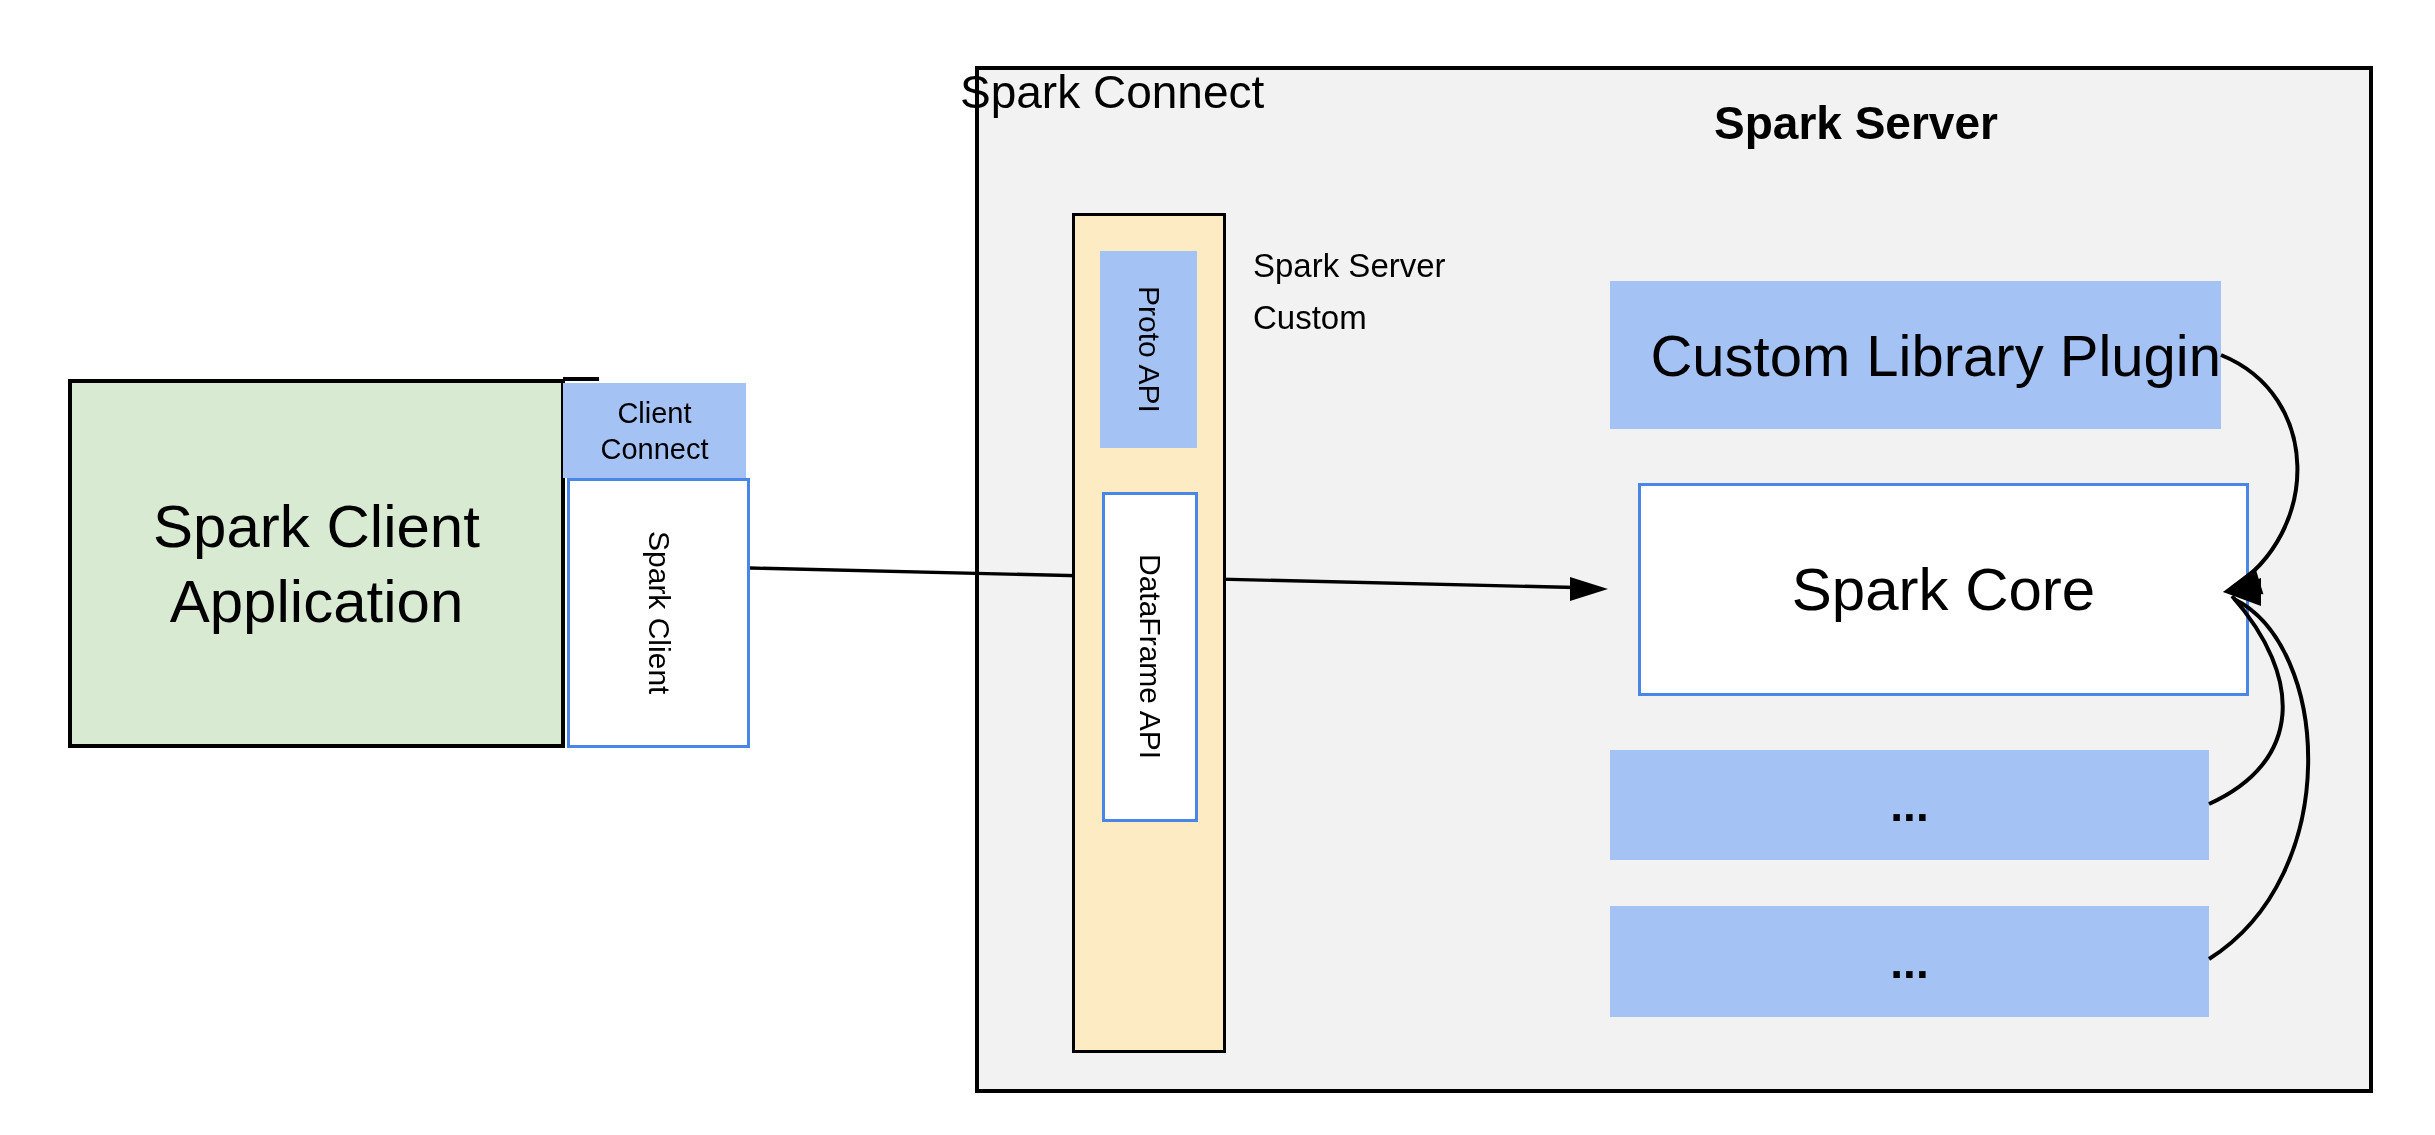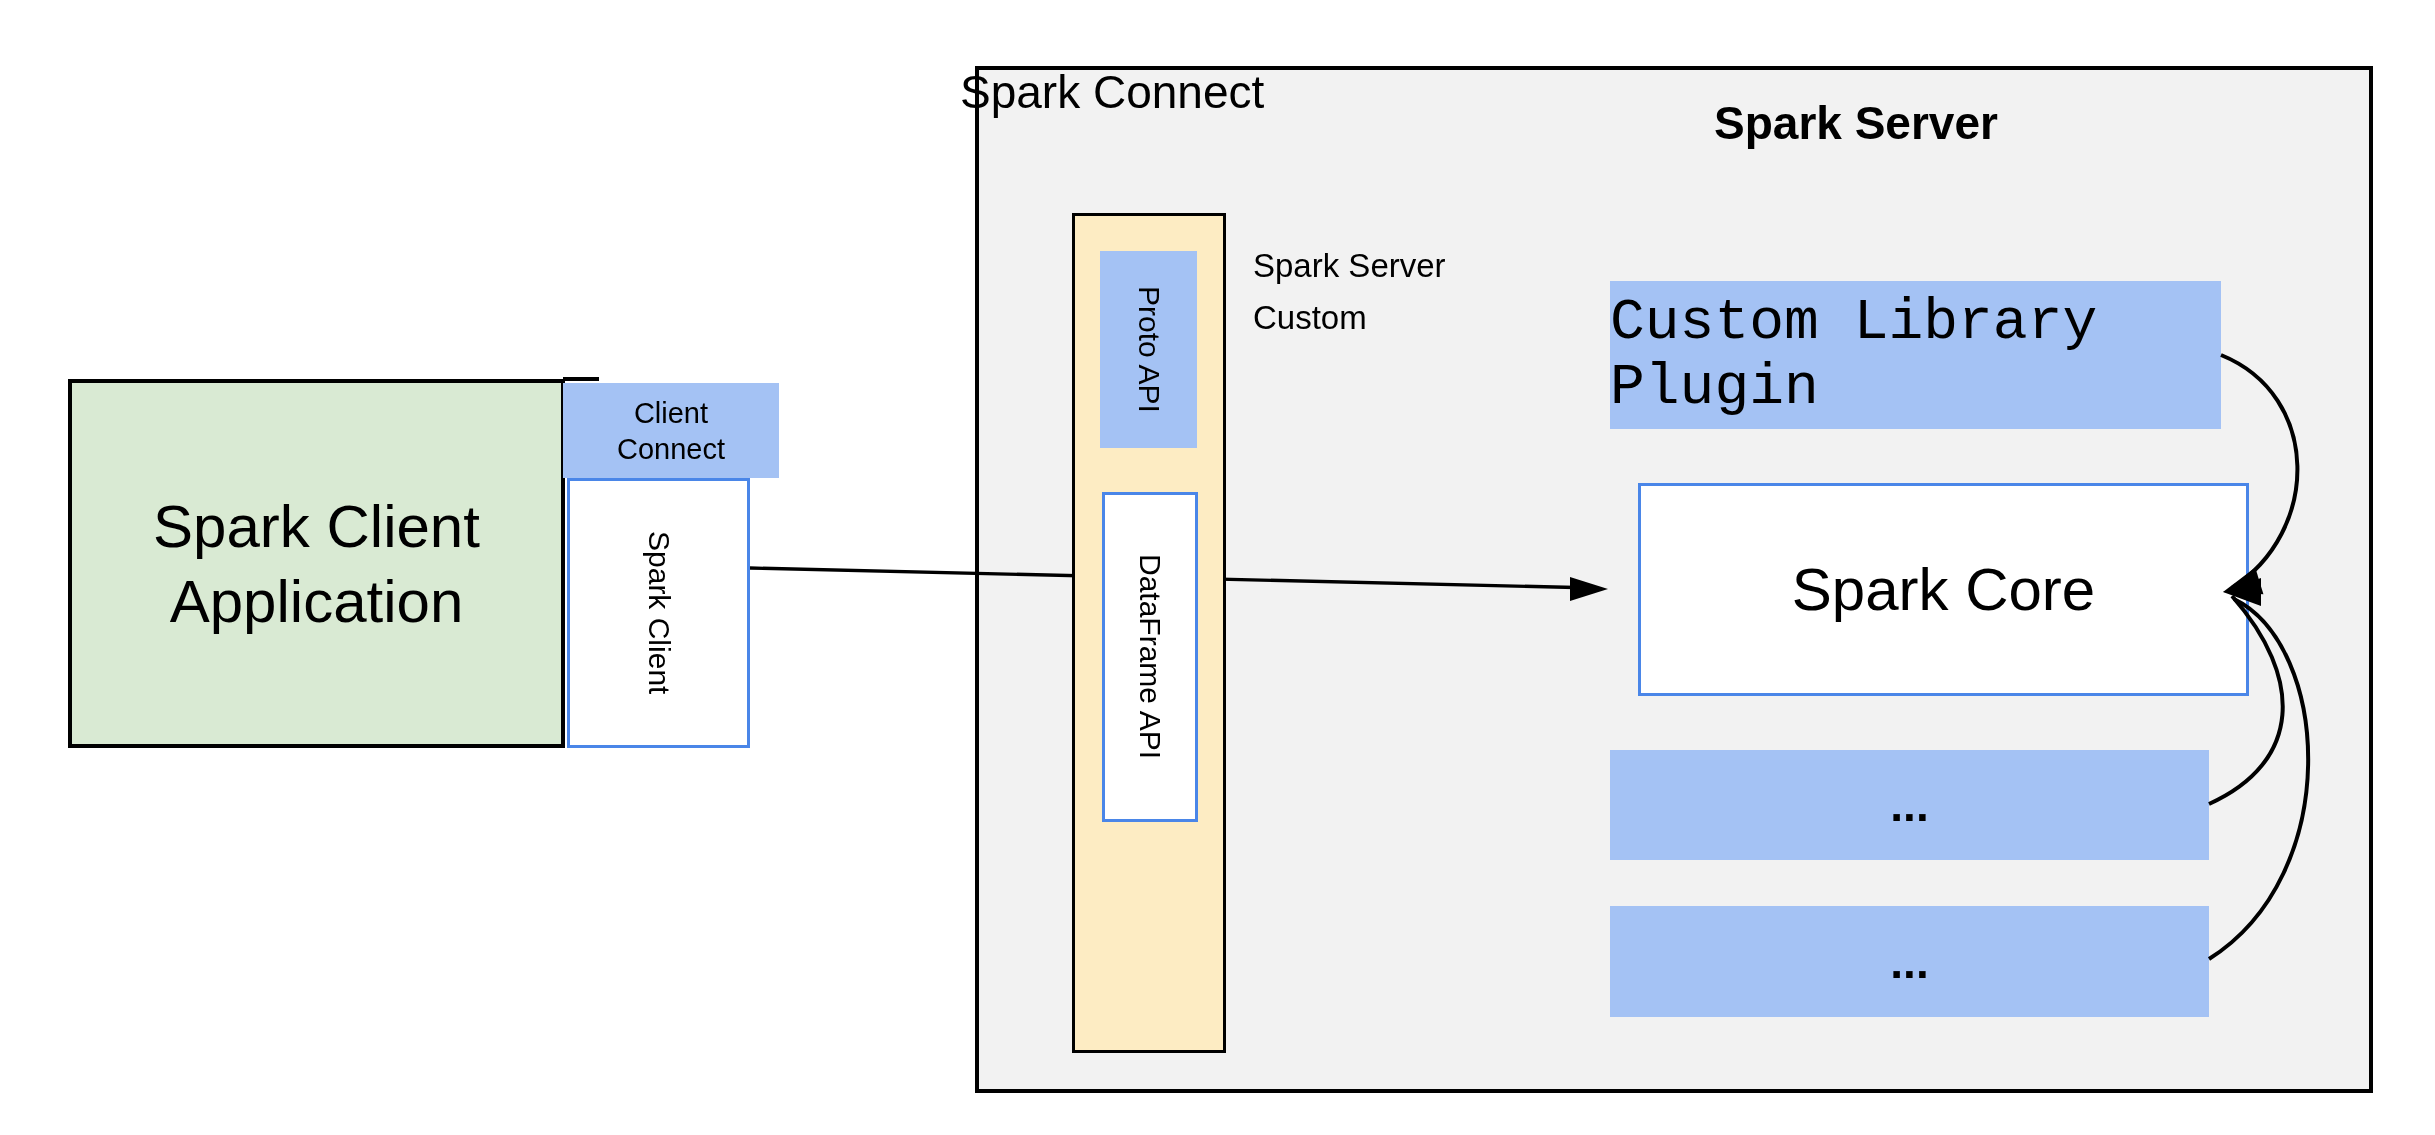--- a/index.html
+++ b/index.html
@@ -5,32 +5,32 @@
   html,body{margin:0;padding:0;background:#ffffff;}
   #canvas{
     position:relative;width:2435px;height:1135px;background:#ffffff;overflow:hidden;
     font-family:"Liberation Sans",sans-serif;color:#000;
   }
   .abs{position:absolute;box-sizing:border-box;}
   
   #gray-box{left:975px;top:66px;width:1398px;height:1027px;background:var(--gray);border:4px solid #000;z-index:0;}
   #green-box{left:68px;top:379px;width:497px;height:369px;background:var(--green);border:4px solid #000;z-index:2;
     display:flex;align-items:center;justify-content:center;text-align:center;font-size:60px;line-height:75px;}
-  #client-package{left:563px;top:383px;width:216px;height:95px;background:var(--blue);z-index:2;
+  #client-package{left:563px;top:383px;width:183px;height:95px;background:var(--blue);z-index:2;
     display:flex;align-items:center;justify-content:center;text-align:center;font-size:29px;line-height:36px;}
   #border-stub{left:563px;top:377px;width:36px;height:4px;background:#000;z-index:3;}
   #spark-client-box{left:567px;top:478px;width:183px;height:270px;background:#fff;border:3px solid var(--bblue);z-index:2;
     display:flex;align-items:center;justify-content:center;}
   #yellow-box{left:1072px;top:213px;width:154px;height:840px;background:var(--cream);border:3px solid #000;z-index:2;}
   #proto-box{left:1100px;top:251px;width:97px;height:197px;background:var(--blue);z-index:2;
     display:flex;align-items:center;justify-content:center;}
   #dataframe-box{left:1102px;top:492px;width:96px;height:330px;background:#fff;border:3px solid var(--bblue);z-index:2;
     display:flex;align-items:center;justify-content:center;}
   #plugin-box{left:1610px;top:281px;width:611px;height:148px;background:var(--blue);z-index:2;
-    display:flex;align-items:center;justify-content:flex-start;font-size:58px;font-family:Liberation Mono, monospace;}
+    display:flex;align-items:center;justify-content:flex-end;font-size:58px;}
   #core-box{left:1610px;top:483px;width:611px;height:213px;background:#fff;border:3px solid var(--bblue);z-index:2;
     display:flex;align-items:center;justify-content:center;font-size:60px;margin-left:28px;}
   #dots-box-1{left:1610px;top:750px;width:599px;height:110px;background:var(--blue);z-index:2;
     display:flex;align-items:center;justify-content:center;font-size:46px;font-weight:bold;}
   #dots-box-2{left:1610px;top:906px;width:599px;height:111px;background:var(--blue);z-index:2;
     display:flex;align-items:center;justify-content:center;font-size:46px;font-weight:bold;}
   
   .vtext{writing-mode:vertical-rl;font-size:30px;white-space:nowrap;}
   
   #connect-api-label{left:960px;top:62px;width:400px;font-size:46px;line-height:60px;z-index:4;}

